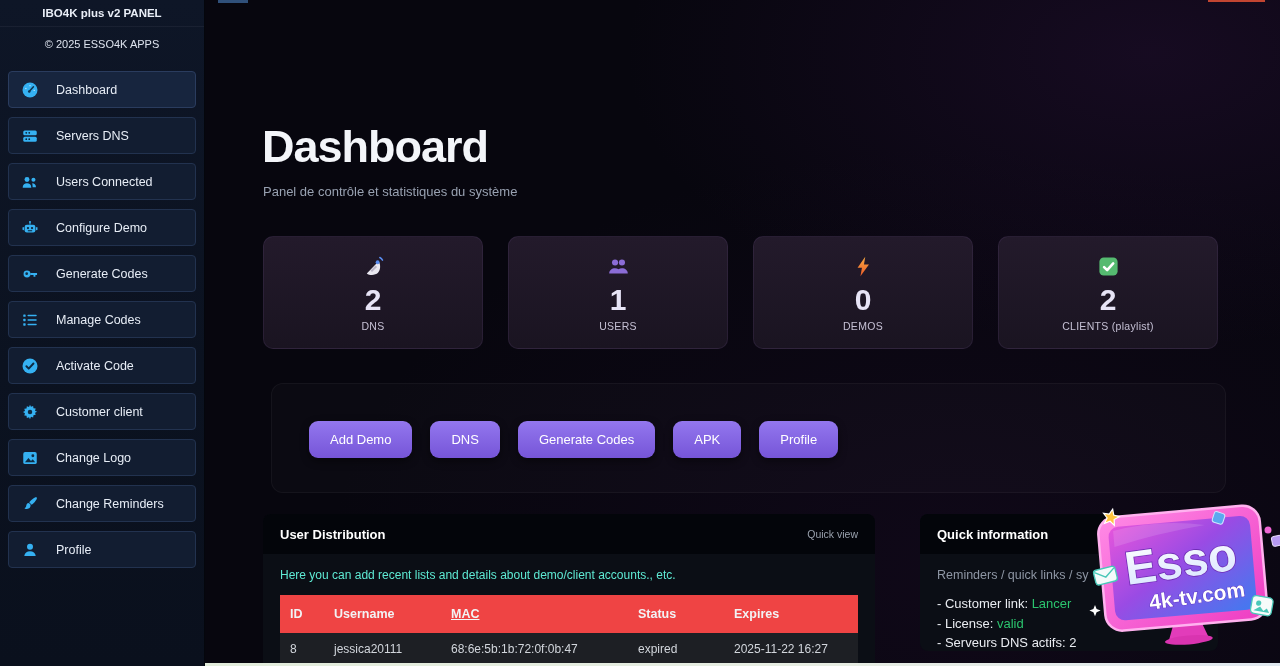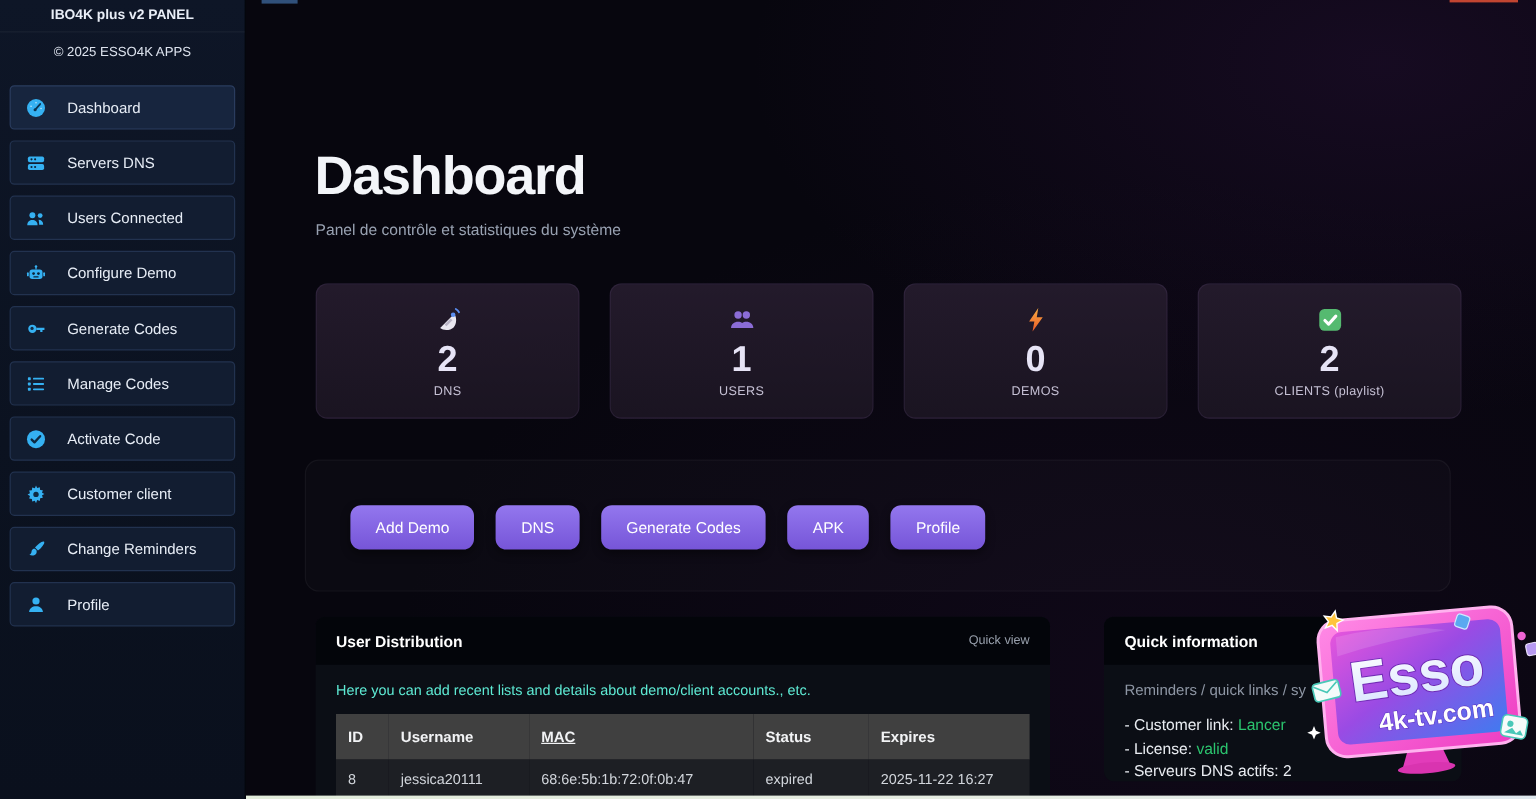--- a/index.html
+++ b/index.html
@@ -64,21 +64,21 @@
     border:1px solid rgba(165,125,220,0.10);
     display:flex; flex-direction:column; align-items:center; justify-content:center; gap:4px;
   }
   .stat-icon { height:26px; display:flex; align-items:center; justify-content:center; }
   .stat-icon svg { width:23px; height:23px; }
   .stat-value { font-size:30px; font-weight:700; color:#e7e4f6; line-height:32px; }
   .stat-label { font-size:10.5px; color:#c5c0d4; letter-spacing:0.3px; }
 
   
   .actions-panel {
-    position:absolute; left:49px; top:383px; width:955px; height:110px;
+    position:absolute; left:66px; top:383px; width:955px; height:110px;
     border-radius:12px; background:rgba(255,255,255,0.018);
     border:1px solid rgba(255,255,255,0.045);
   }
   .actions-row { position:absolute; left:37px; top:37px; display:flex; gap:18px; }
   .action-btn {
     height:37px; padding:0 21px; border:none; border-radius:9px;
     background:linear-gradient(180deg,#9377ee 0%,#7655d8 100%);
     color:#ffffff; font-size:13px; font-family:"Liberation Sans",sans-serif;
     box-shadow:0 3px 8px rgba(0,0,0,0.45); cursor:pointer;
   }
@@ -91,21 +91,21 @@
   }
   .panel-title { font-size:13px; font-weight:700; color:#ffffff; }
   .panel-action { font-size:10.5px; color:#99a1ad; cursor:pointer; }
   .panel-userdist { left:58px; top:514px; width:612px; height:152px; border-radius:8px 8px 0 0; }
   .panel-quickinfo { left:715px; top:514px; width:298px; height:137px; }
   .panel-body { padding:14px 17px 0 17px; }
   .panel-desc { font-size:12px; color:#5eead4; margin-bottom:13px; }
 
   table.userlist { width:100%; border-collapse:collapse; font-size:12px; }
   table.userlist thead th {
-    background:#404040; color:#f2f3f5; text-align:left; font-weight:700;
+    background:#ef4444; color:#f2f3f5; text-align:left; font-weight:700;
     padding:12px 10px; font-size:12.5px;
   }
   table.userlist tbody td { background:#1d1f24; color:#d2d6dc; padding:9px 10px; }
   th.col-id{width:44px;} th.col-user{width:117px;} th.col-mac{width:187px;text-decoration:underline;} th.col-status{width:96px;}
 
   .qi-subtitle { font-size:12.5px; color:#8e96a4; margin-bottom:12px; }
   .qi-line { font-size:13px; color:#e9ecf1; line-height:19.5px; }
   .qi-link { color:#2bc46e; cursor:pointer; }
 
   .bottom-strip {
@@ -219,20 +219,30 @@
     <div class="nav-item">
       <span class="nav-icon">
         <svg viewBox="0 0 24 24">
             <path fill="#35b1f2" d="M12 2.2l1.3 2.7 2.9-.9.4 3 3 .4-.9 2.9 2.7 1.3-2.7 1.3.9 2.9-3 .4-.4 3-2.9-.9L12 21.8l-1.3-2.7-2.9.9-.4-3-3-.4.9-2.9L2.6 12l2.7-1.3-.9-2.9 3-.4.4-3 2.9.9z"></path>
             <circle cx="12" cy="12" r="3" fill="#0e2a42"></circle>
           </svg>
       </span>
       <span>Customer client</span>
     </div>
 
+    <div class="nav-item">
+      <span class="nav-icon">
+        <svg viewBox="0 0 24 24">
+            <rect x="3" y="4" width="18" height="16" rx="2.5" fill="#35b1f2"></rect>
+            <circle cx="15.8" cy="9" r="1.9" fill="#0e2a42"></circle>
+            <path d="M5.3 17.6l4.6-5.7 3.4 4 2.4-2.4 3.2 4.1z" fill="#0e2a42"></path>
+          </svg>
+      </span>
+      <span>Change Logo</span>
+    </div>
 
     <div class="nav-item">
       <span class="nav-icon">
         <svg viewBox="0 0 24 24" fill="#35b1f2">
             <path d="M21 3.2c-1.9-1.4-7.2 2.9-10.1 6.6l3.3 3.3C17.9 10.2 22.3 4.9 21 3.2z"></path>
             <path d="M10 10.8c-1.9.3-2.8 1.9-3 3.5-.2 1.7-.8 2.6-2.4 3.2 1.9 1.6 5.4 1.5 7.1-.4 1.4-1.5 1.3-3.7.5-5z"></path>
           </svg>
       </span>
       <span>Change Reminders</span>
     </div>

